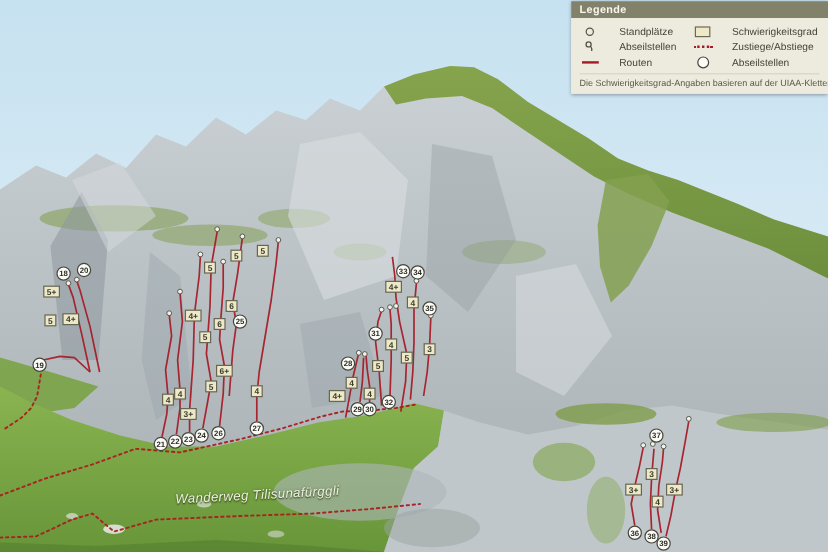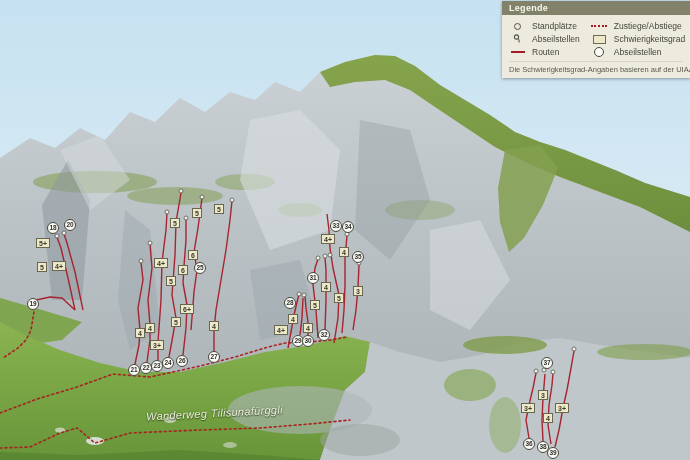--- a/index.html
+++ b/index.html
@@ -12,30 +12,30 @@
   #overlay-svg{z-index:5;}
   
   .trail-label{
     position:absolute;left:146px;top:407px;z-index:6;
     font-size:11px;font-style:italic;color:#eef0de;
     text-shadow:0 1px 1px rgba(40,60,20,.8), 0 0 2px rgba(40,60,20,.5);
     transform:rotate(-3deg);letter-spacing:.3px;white-space:nowrap;
   }
   
   .legend{
-    position:absolute;top:1px;right:0;width:188px;z-index:10;
+    position:absolute;top:1px;right:0;width:214px;z-index:10;
     box-shadow:0 1px 3px rgba(0,0,0,.35);
   }
   .legend-header{
     background:#82826b;color:#f7f7ef;font-size:9px;font-weight:bold;
     padding:2px 7px 2px 7px;letter-spacing:.3px;
   }
   .legend-body{background:#edebdd;padding:5px 7px 4px 7px;}
   .legend-grid{display:grid;grid-template-columns:47% 53%;grid-auto-flow:column;grid-template-rows:repeat(3,12px);row-gap:1px;}
-  .legend-item{display:flex;align-items:center;gap:6px;font-size:8.5px;color:#45453a;line-height:12px;white-space:nowrap;}
+  .legend-item{display:flex;align-items:center;gap:16px;font-size:8.5px;color:#45453a;line-height:12px;white-space:nowrap;}
   .legend-icon{width:17px;display:flex;justify-content:center;align-items:center;flex:0 0 17px;}
   .icn-standplatz{width:5px;height:5px;border:1.2px solid #55554a;border-radius:50%;}
   .icn-route{width:14px;height:0;border-top:2px solid #a51c28;}
   .icn-zustieg{width:16px;height:0;border-top:2px dotted #a51c28;}
   .icn-grade{width:11px;height:7px;background:#ece8c8;border:1px solid #6b6b55;}
   .icn-number{width:8px;height:8px;background:#fbfbf7;border:1px solid #45453a;border-radius:50%;}
   .legend-note{
     border-top:1px solid #d8d5c2;margin-top:3px;padding-top:3px;
     font-size:7.5px;color:#5a5a4a;white-space:nowrap;
   }
@@ -279,29 +279,29 @@
           <span>Abseilstellen</span>
         </div>
         <div class="legend-item">
           <span class="legend-icon">
               <span class="icn-route"></span>
             </span>
           <span>Routen</span>
         </div>
         <div class="legend-item">
           <span class="legend-icon">
+              <span class="icn-grade"></span>
+            </span>
+          <span>Schwierigkeitsgrad</span>
+        </div>
+        <div class="legend-item">
+          <span class="legend-icon">
               <span class="icn-zustieg"></span>
             </span>
           <span>Zustiege/Abstiege</span>
-        </div>
-        <div class="legend-item">
-          <span class="legend-icon">
-              <span class="icn-grade"></span>
-            </span>
-          <span>Schwierigkeitsgrad</span>
         </div>
         <div class="legend-item">
           <span class="legend-icon">
               <span class="icn-number"></span>
             </span>
           <span>Abseilstellen</span>
         </div>
       </div>
       <div class="legend-note">Die Schwierigkeitsgrad-Angaben basieren auf der UIAA-Kletterskala.</div>
     </div>

